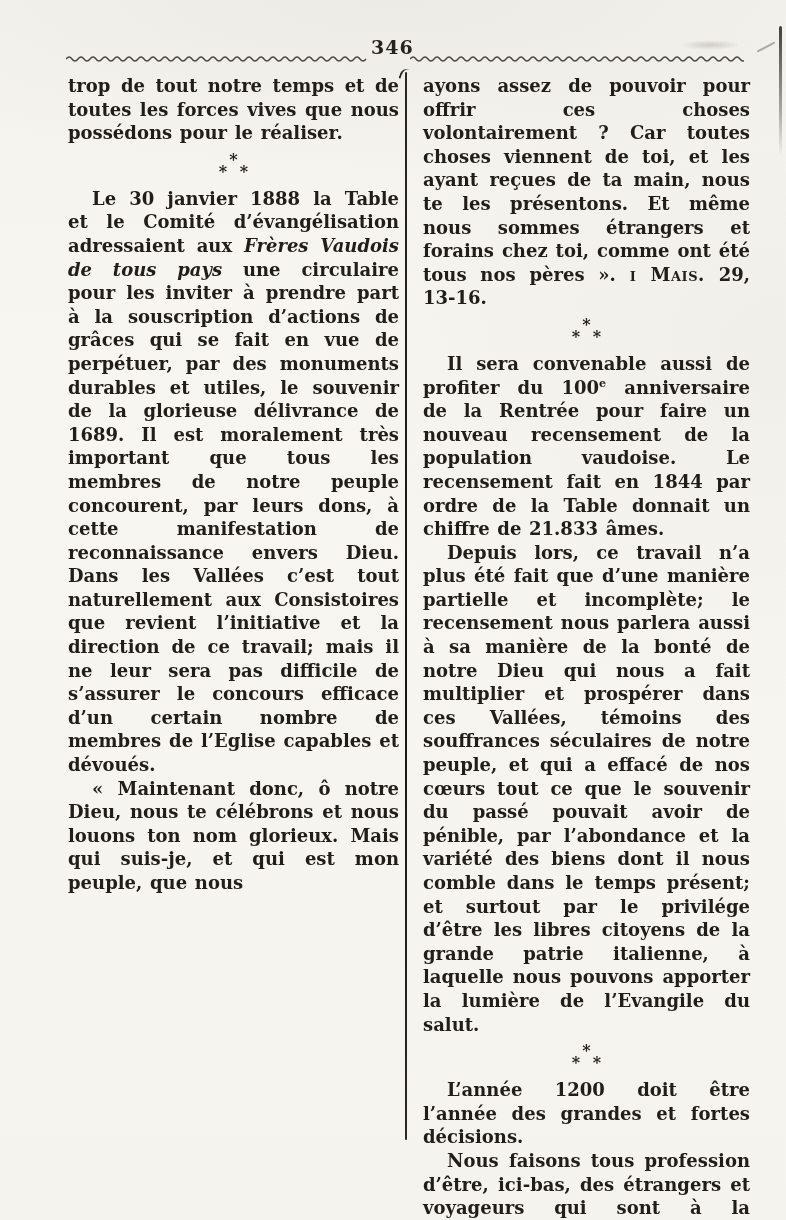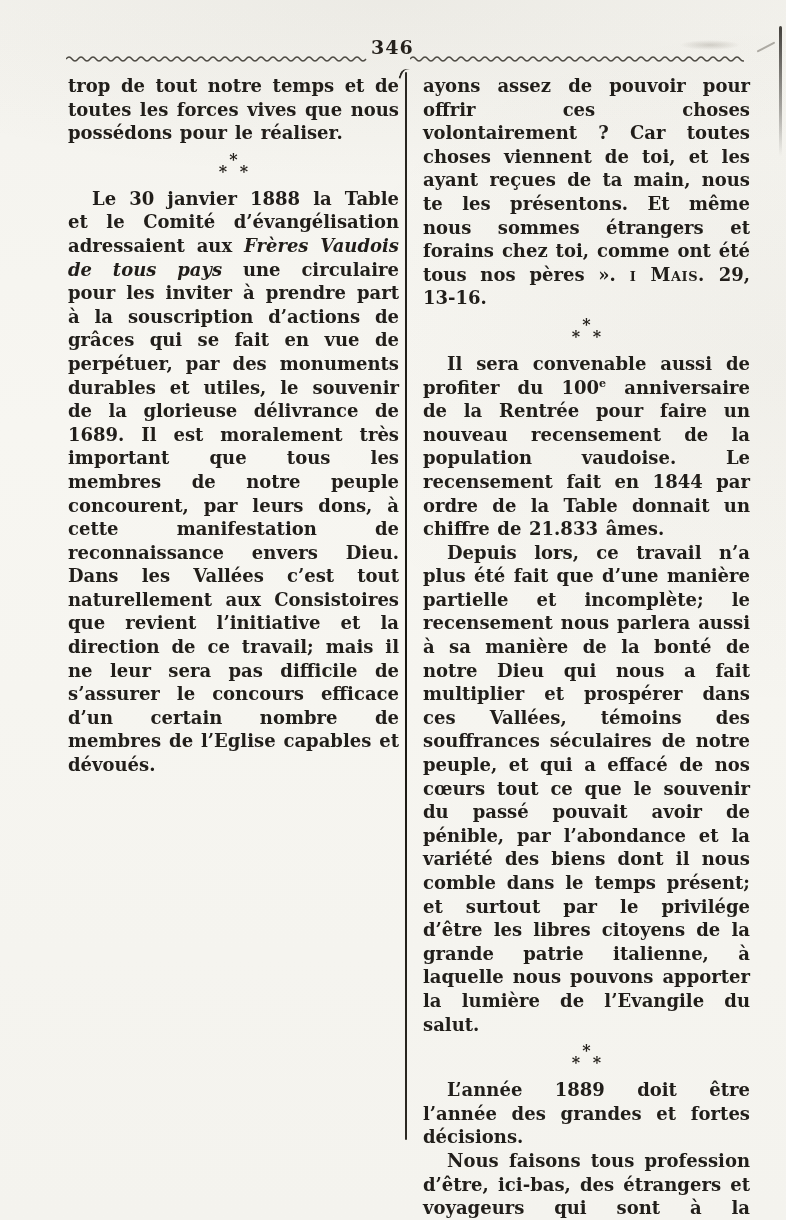--- a/index.html
+++ b/index.html
@@ -115,35 +115,36 @@
 
   <section class="col col-left">
     <p class="cont">trop de tout notre temps et de toutes les forces vives que nous possédons pour le réaliser.</p>
 
     <div class="asterism">
       <span class="ast-top">*</span>
       <span class="ast-bottom">* *</span>
     </div>
 
     <p><span>Le 30 janvier 1888 la Table et le Comité d’évangélisation adressaient aux </span><em>Frères Vaudois de tous pays</em><span> une circulaire pour les inviter à prendre part à la souscription d’actions de grâces qui se fait en vue de perpétuer, par des monuments durables et utiles, le souvenir de la glorieuse délivrance de 1689. Il est moralement très important que tous les membres de notre peuple concourent, par leurs dons, à cette manifestation de reconnaissance envers Dieu. Dans les Vallées c’est tout naturellement aux Consistoires que revient l’initiative et la direction de ce travail; mais il ne leur sera pas difficile de s’assurer le concours efficace d’un certain nombre de membres de l’Eglise capables et dévoués.</span></p>
+    <p>« Maintenant donc, ô notre Dieu, nous te célébrons et nous louons ton nom glorieux. Mais qui suis-je, et qui est mon peuple, que nous</p>
   </section>
 
   <section class="col col-right">
     <p class="cont"><span>ayons assez de pouvoir pour offrir ces choses volontairement ? Car toutes choses viennent de toi, et les ayant reçues de ta main, nous te les présentons. Et même nous sommes étrangers et forains chez toi, comme ont été tous nos pères ». </span><span class="sc">i Mais.</span><span> 29, 13-16.</span></p>
 
     <div class="asterism">
       <span class="ast-top">*</span>
       <span class="ast-bottom">* *</span>
     </div>
 
     <p><span>Il sera convenable aussi de profiter du 100</span><sup>e</sup><span> anniversaire de la Rentrée pour faire un nouveau recensement de la population vaudoise. Le recensement fait en 1844 par ordre de la Table donnait un chiffre de 21.833 âmes.</span></p>
     <p>Depuis lors, ce travail n’a plus été fait que d’une manière partielle et incomplète; le recensement nous parlera aussi à sa manière de la bonté de notre Dieu qui nous a fait multiplier et prospérer dans ces Vallées, témoins des souffrances séculaires de notre peuple, et qui a effacé de nos cœurs tout ce que le souvenir du passé pouvait avoir de pénible, par l’abondance et la variété des biens dont il nous comble dans le temps présent; et surtout par le privilége d’être les libres citoyens de la grande patrie italienne, à laquelle nous pouvons apporter la lumière de l’Evangile du salut.</p>
 
     <div class="asterism">
       <span class="ast-top">*</span>
       <span class="ast-bottom">* *</span>
     </div>
 
-    <p>L’année 1889 doit être l’année des grandes et fortes décisions.</p>
+    <p>L’année 1200 doit être l’année des grandes et fortes décisions.</p>
     <p>Nous faisons tous profession d’être, ici-bas, des étrangers et voyageurs qui sont à la recherche d’une meilleure patrie. Le temps de l’action est venu; il ne faut plus nous contenter de soupirer après la patrie céleste, il faut nous mettre</p>
   </section>
 
 </div>
 
 </body></html>

